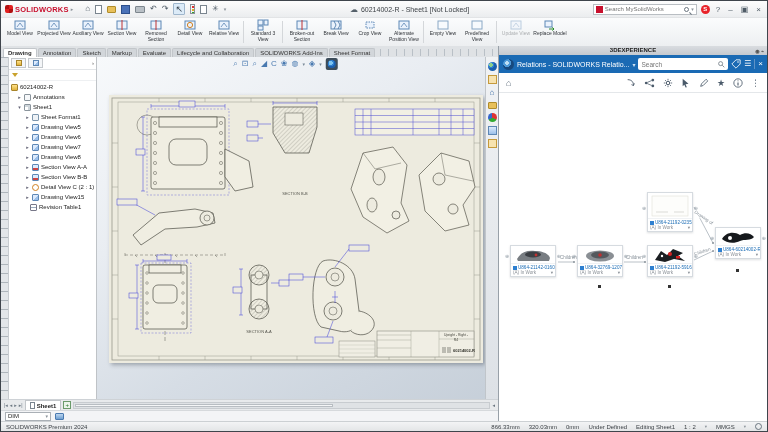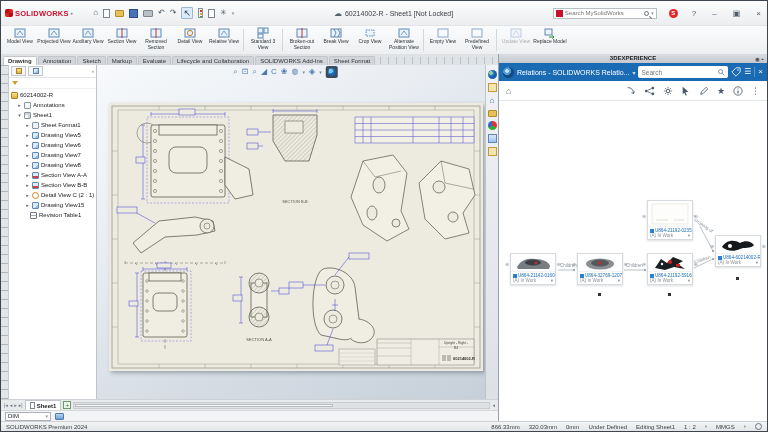--- a/index.html
+++ b/index.html
@@ -1,21 +1,21 @@
 <!DOCTYPE html>
 <html><head>
 <meta charset="utf-8">
 <style>
   * { box-sizing: border-box; margin: 0; padding: 0; }
   html,body { width:768px; height:432px; }
   body { font-family:"Liberation Sans",sans-serif; overflow:hidden; background:#aab2ba; }
   .app { position:relative; width:768px; height:432px; border:1px solid #3f454c; display:flex; flex-direction:column; background:#eef1f4; }
 
   
-  .titlebar { height:16px; flex:0 0 16px; display:flex; align-items:center; background:linear-gradient(#fdfdfd,#ebedef); padding:12px 4px; gap:12px;justify-content:space-between; }
+  .titlebar { height:16px; flex:0 0 16px; display:flex; align-items:center; background:linear-gradient(#fdfdfd,#ebedef); padding:4px 4px; gap:4px;justify-content:space-between; }
   .logo { display:flex; align-items:center; gap:2px; }
   .logo-mark { width:8px; height:8px; background:conic-gradient(#e02020 0 25%,#b01010 0 50%,#e02020 0 75%,#b01010 0); border-radius:2px; }
   .logo-text { color:#c8102e; font-weight:bold; font-size:7.5px; letter-spacing:.2px; }
   .qa { display:flex; align-items:center; gap:5px; margin-left:8px; }
   .qa .ic { font-size:8px; line-height:8px; color:#4e5b66; }
   .ic-page { width:7px; height:9px; background:#fff; border:1px solid #7a858f; }
   .ic-folder { width:9px; height:7px; background:#e8c05a; border:1px solid #b08c2a; border-radius:1px; }
   .ic-save { width:9px; height:9px; background:#4a72b8; border:1px solid #2c4f8c; }
   .ic-print { width:10px; height:7px; background:#b9c0c6; border:1px solid #7d868e; border-radius:1px; }
   .ic-sel { font-size:9px; color:#3a4650; border:1px solid #9fb6cc; background:#dcebf8; padding:0 1px; border-radius:1px; }

